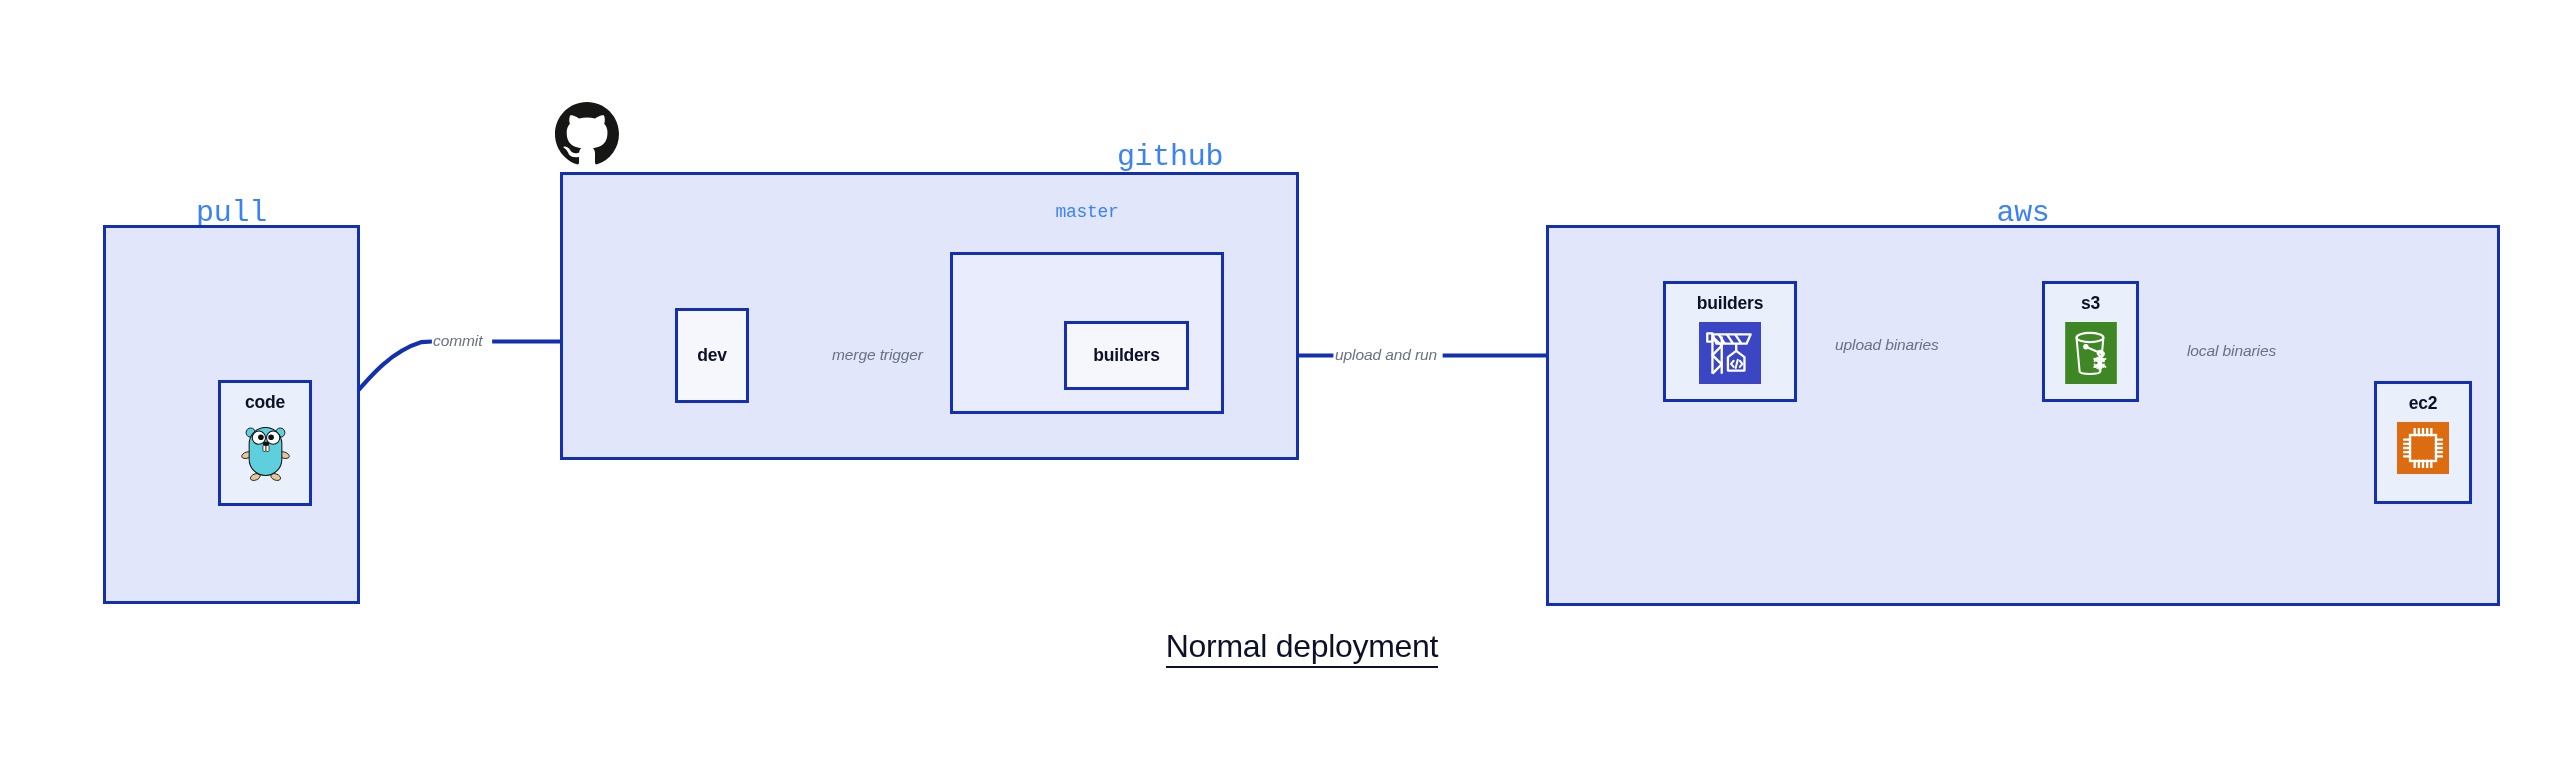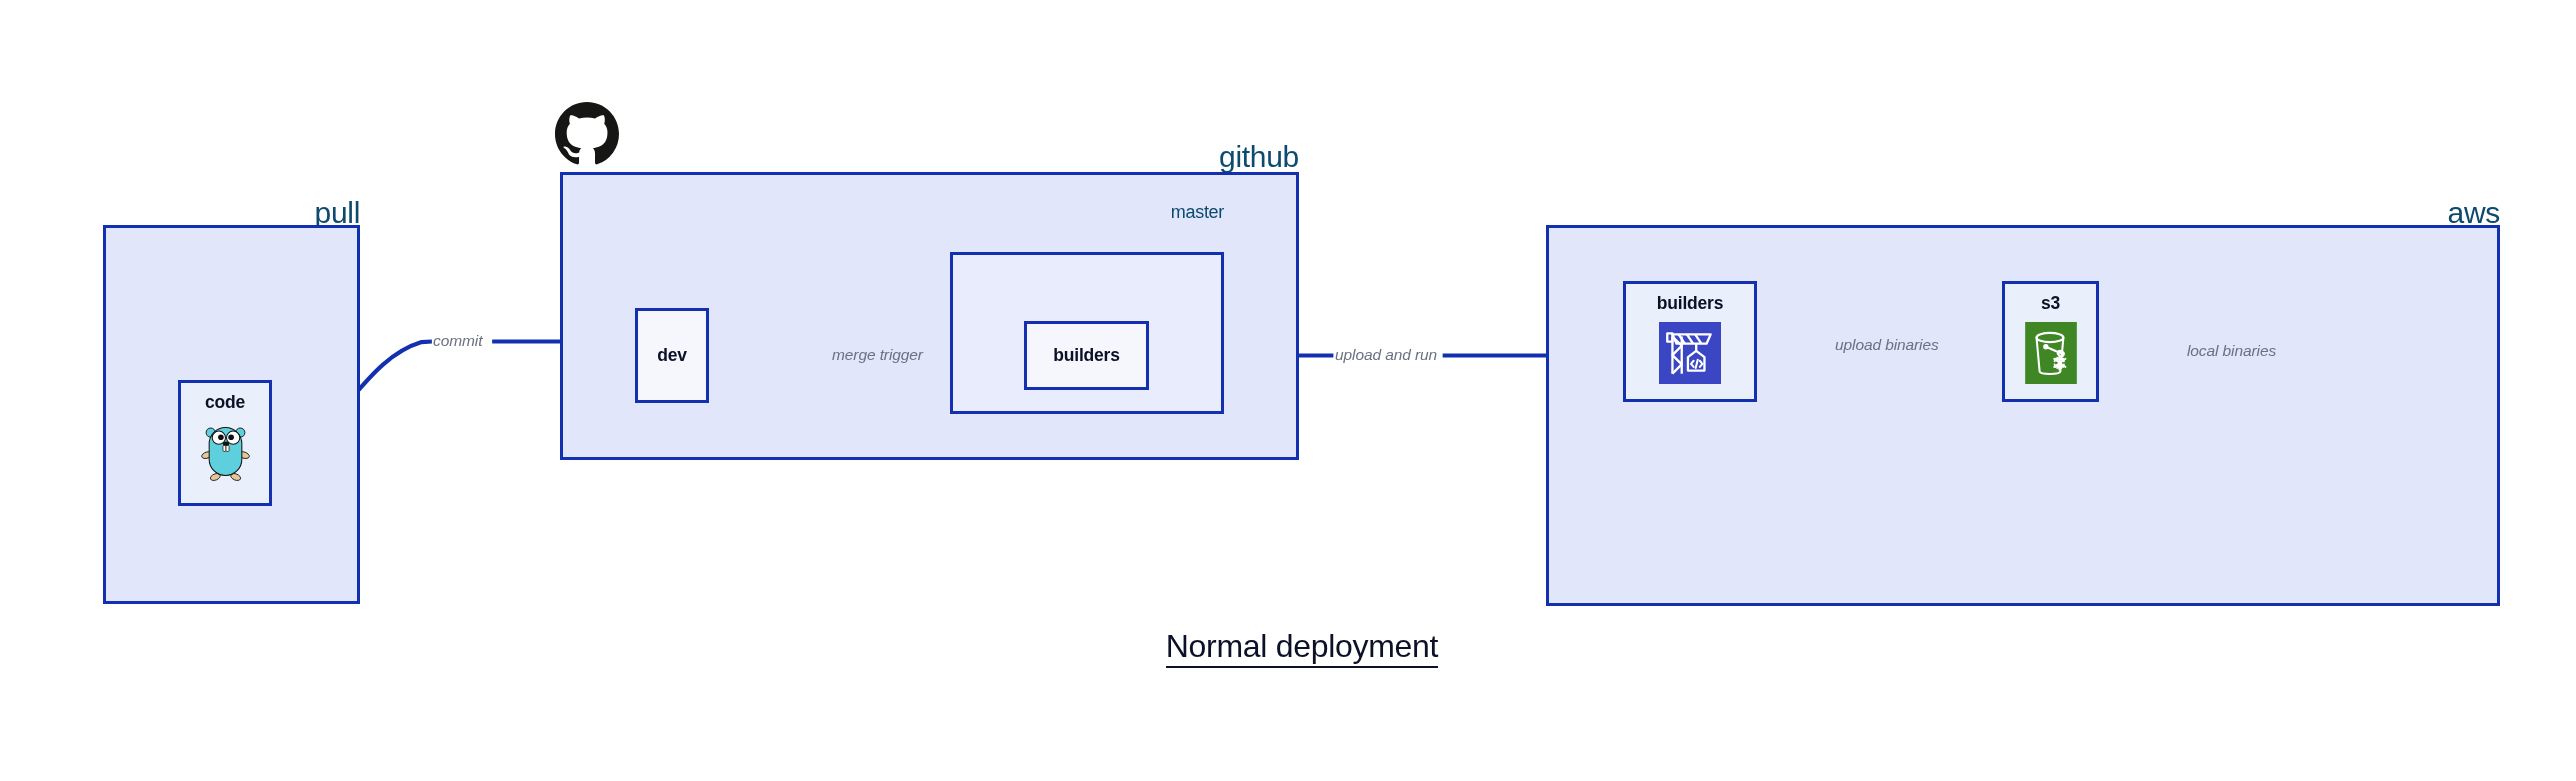--- a/index.html
+++ b/index.html
@@ -20,45 +20,47 @@
 
   
   .group {
     position: absolute;
     background: #e1e6fb;
     border: 3.6px solid #1330b0;
     box-sizing: border-box;
   }
   .group-label {
     position: absolute;
-    color: #0c4a6e;
+    color: #3b82f6;
     font-size: 30px;
     font-weight: 400;
-    text-align: right;
+    text-align: center;
     white-space: nowrap;
     letter-spacing: -0.3px;
+    font-family: Liberation Mono, monospace;
   }
 
   
   .subgroup {
     position: absolute;
     background: #e8ecfc;
     border: 3.6px solid #1330b0;
     box-sizing: border-box;
   }
 
   
   .node {
     position: absolute;
     background: #eaeffc;
     border: 3.1px solid #1330b0;
     box-sizing: border-box;
     display: flex;
     flex-direction: column;
     align-items: center;
+    margin-left: 40px;
   }
   .node-plain {
     background: #f6f7fd;
     justify-content: center;
   }
   .node-title {
     color: #0d1128;
     font-size: 17.5px;
     font-weight: 700;
     letter-spacing: -0.2px;
@@ -267,19 +269,34 @@
             <path d="M57 76 L58.5 71 L63 72.5 M75 82 L73.5 87 L69 85.5"></path>
             <path d="M75 76 L73.5 71 L69 72.5 M57 82 L58.5 87 L63 85.5"></path>
           </g>
         </g>
       </svg>
     </div>
   </div>
 
   <div class="edge-label" style="left:2187px; top:342px;">local binaries</div>
 
+  <div class="node" style="left:2334px; top:381px; width:98px; height:123px;">
+    <div class="node-title">ec2</div>
+    <div class="node-icon">
+      <svg width="52" height="52" viewBox="0 0 100 100" xmlns="http://www.w3.org/2000/svg">
+        <rect x="0" y="0" width="100" height="100" fill="#dd6b10"></rect>
+        <g stroke="#ffffff" stroke-width="4.5" fill="none" stroke-linecap="square">
+          <rect x="25" y="25" width="50" height="50"></rect>
+          <path d="M34 25 L34 14 M42 25 L42 14 M50 25 L50 14 M58 25 L58 14 M66 25 L66 14"></path>
+          <path d="M34 75 L34 86 M42 75 L42 86 M50 75 L50 86 M58 75 L58 86 M66 75 L66 86"></path>
+          <path d="M25 34 L14 34 M25 42 L14 42 M25 50 L14 50 M25 58 L14 58 M25 66 L14 66"></path>
+          <path d="M75 34 L86 34 M75 42 L86 42 M75 50 L86 50 M75 58 L86 58 M75 66 L86 66"></path>
+        </g>
+      </svg>
+    </div>
+  </div>
 
   <div id="caption">
     <span>Normal deployment</span>
   </div>
 
 </div>
 
 
 </body></html>

